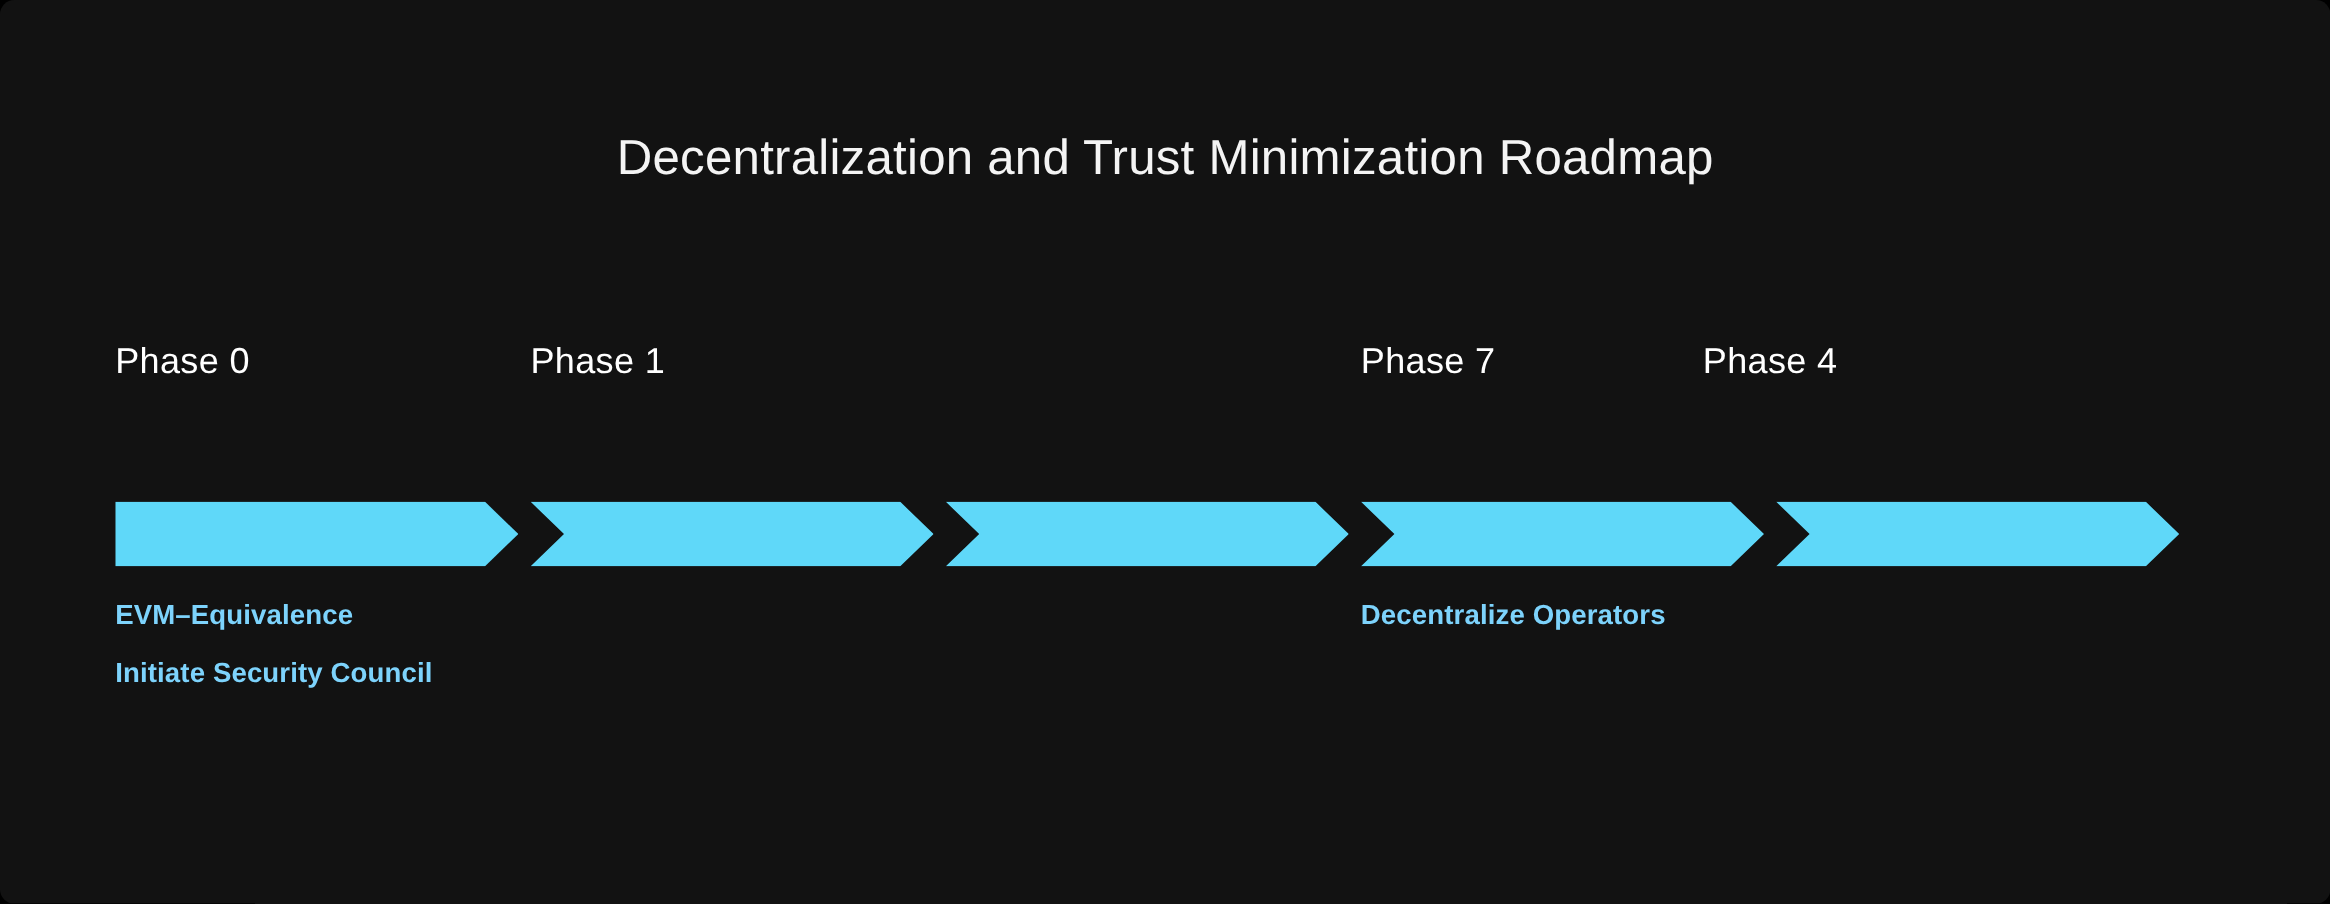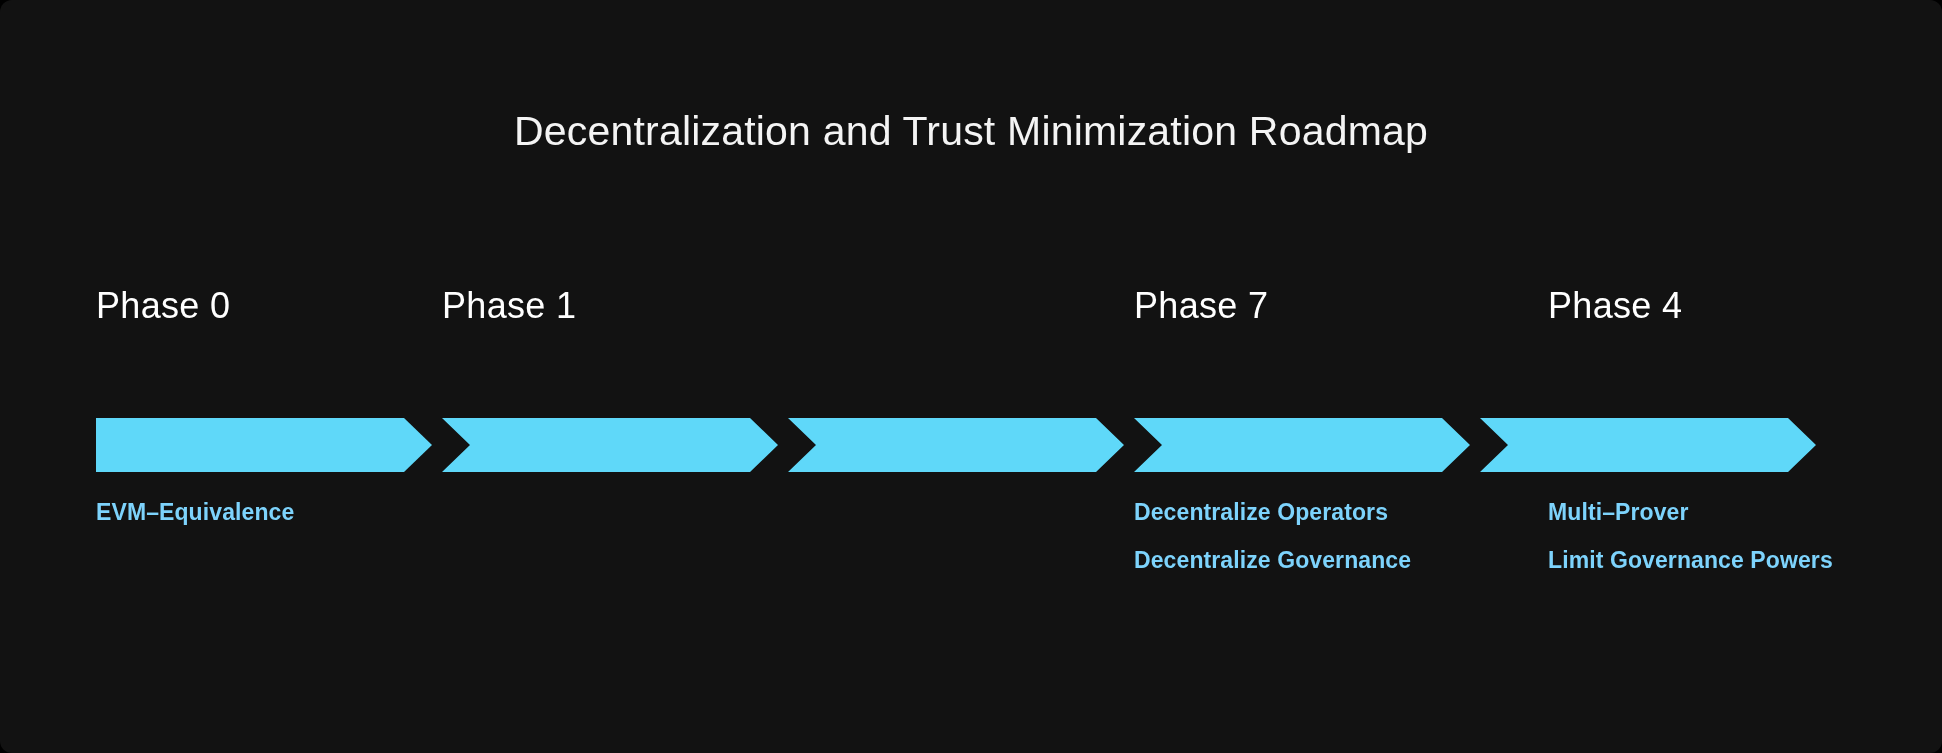--- a/index.html
+++ b/index.html
@@ -47,27 +47,27 @@
   .phase-col {
     position: absolute;
     top: 0;
     width: 346px;
     height: 400px;
   }
   .phase-col.c0 { left: 0px;    }
   .phase-col.c1 { left: 346px;  }
   .phase-col.c2 { left: 692px;  }
   .phase-col.c3 { left: 1038px; }
-  .phase-col.c4 { left: 1452px; }
+  .phase-col.c4 { left: 1323px; }
 
   .phase-heading {
     position: absolute;
     top: 0;
     left: 0;
-    font-size: 36px;
+    font-size: 30px;
     font-weight: 400;
     color: #ffffff;
     letter-spacing: 0.3px;
     white-space: nowrap;
   }
 
   
   #chevron-bar {
     position: absolute;
     left: 96px;
@@ -134,38 +134,34 @@
     <div class="chevron c3 mid"></div>
     <div class="chevron c4 mid"></div>
   </div>
 
   <div id="phases">
 
     <div class="phase-col c0">
       <div class="phase-heading">Phase 0</div>
       <div class="items">
         <div class="item">EVM–Equivalence</div>
+        <div class="item">Initiate Security Council</div>
       </div>
     </div>
 
     <div class="phase-col c1">
       <div class="phase-heading">Phase 1</div>
     </div>
 
 
     <div class="phase-col c3">
       <div class="phase-heading">Phase 7</div>
       <div class="items">
         <div class="item">Decentralize Operators</div>
-        <div class="item">Decentralize Governance</div>
       </div>
     </div>
 
     <div class="phase-col c4">
       <div class="phase-heading">Phase 4</div>
-      <div class="items">
-        <div class="item">Multi–Prover</div>
-        <div class="item">Limit Governance Powers</div>
-      </div>
     </div>
 
   </div>
 </div>
 
 </body></html>

